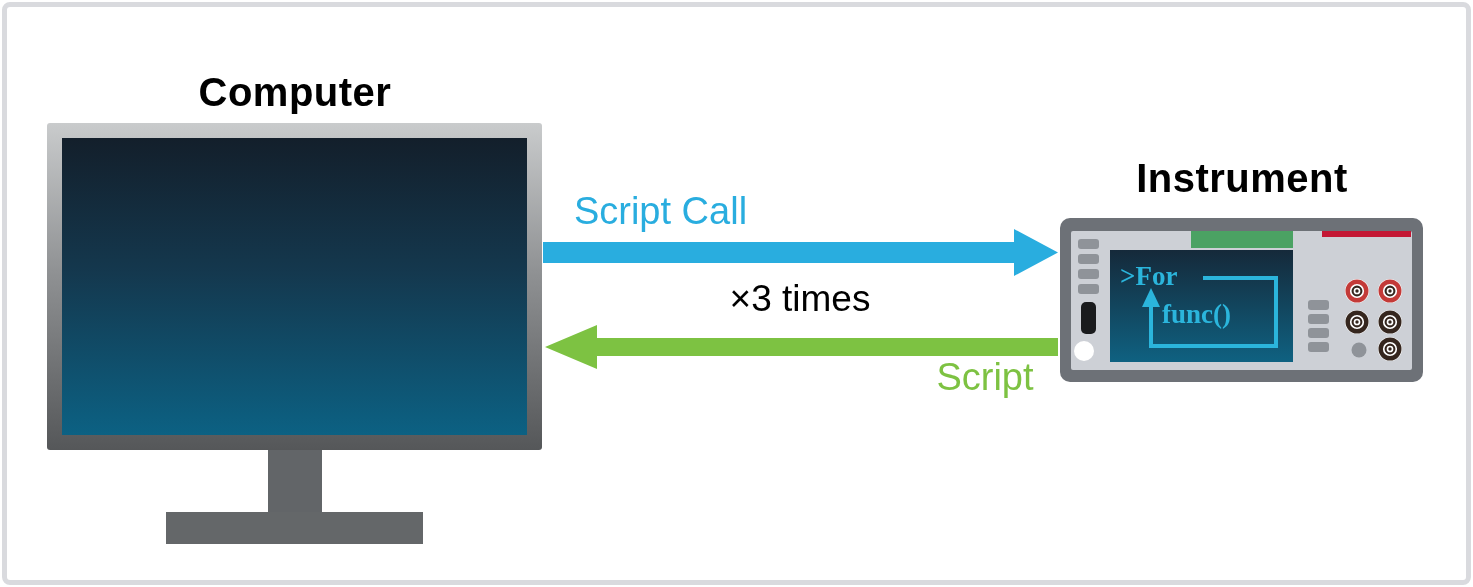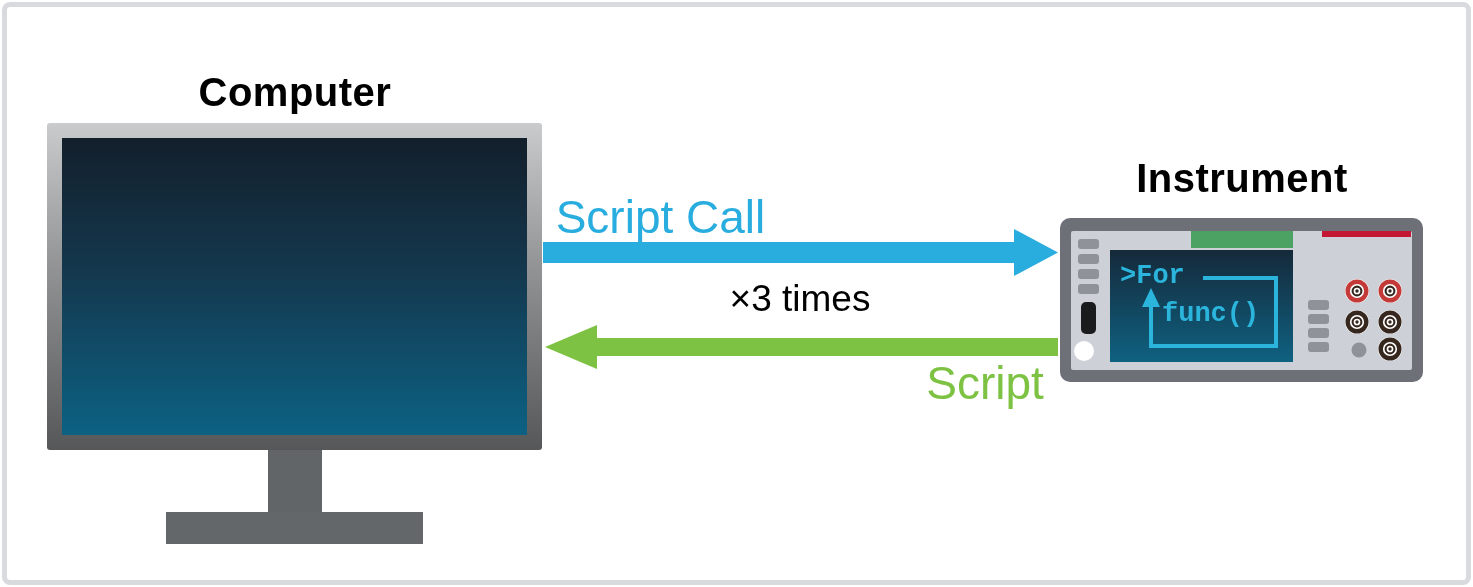--- a/index.html
+++ b/index.html
@@ -24,21 +24,21 @@
     border:5px solid var(--canvas-border);border-radius:8px;pointer-events:none;
   }
   .abs{position:absolute;}
 
   
   .diagram-label{position:absolute;text-align:center;color:var(--label-black);
     font-size:40px;font-weight:600;letter-spacing:0.5px;}
   .computer-label{left:97px;top:70px;width:396px;}
   .instrument-label{left:1060px;top:156px;width:364px;}
 
-  .arrow-label{position:absolute;text-align:center;font-size:46px;font-weight:400;}
+  .arrow-label{position:absolute;text-align:center;font-size:38px;font-weight:400;}
   .script-call-label{left:543px;top:190px;width:235px;color:var(--accent-cyan);}
   .times-label{left:600px;top:278px;width:400px;font-size:37px;color:var(--label-black);}
   .result-label{left:860px;top:356px;width:250px;color:var(--accent-green);}
 
   
   .monitor-bezel{left:47px;top:123px;width:495px;height:327px;border-radius:3px;
     background:linear-gradient(180deg,#c9cbcc 0%,#909294 45%,#555759 100%);}
   .monitor-screen{left:15px;top:15px;width:465px;height:297px;
     background:linear-gradient(180deg,#131f2b 0%,#14384e 45%,#0c6183 100%);}
   .monitor-neck{left:268px;top:450px;width:54px;height:62px;background:#626568;}
@@ -64,21 +64,21 @@
   .inst-power{left:14px;top:123px;width:20px;height:20px;border-radius:50%;background:#ffffff;}
   .terminals-svg{left:0;top:0;width:363px;height:164px;}
   .ring{fill:none;}
   .t-red{stroke:var(--terminal-red);}
   .t-dark{stroke:var(--terminal-dark);}
   .t-dark-f{fill:var(--terminal-dark);}
   .t-gray{fill:#8f9399;}
   .t-white{fill:#ffffff;}
 
   
-  .code-line{position:absolute;font-family:Liberation Mono, monospace;font-weight:700;
+  .code-line{position:absolute;font-family:Liberation Serif, serif;font-weight:700;
     font-size:27px;line-height:27px;color:var(--screen-code-cyan);white-space:pre;}
   .code-prompt{left:10px;top:13px;}
   .code-func{left:52px;top:51px;}
   .loop-svg{left:0;top:0;width:183px;height:112px;}
   .loop-path{fill:none;stroke:var(--screen-code-cyan);stroke-width:4px;}
   .loop-head{fill:var(--screen-code-cyan);}
 </style>
 </head>
 <body>
 

